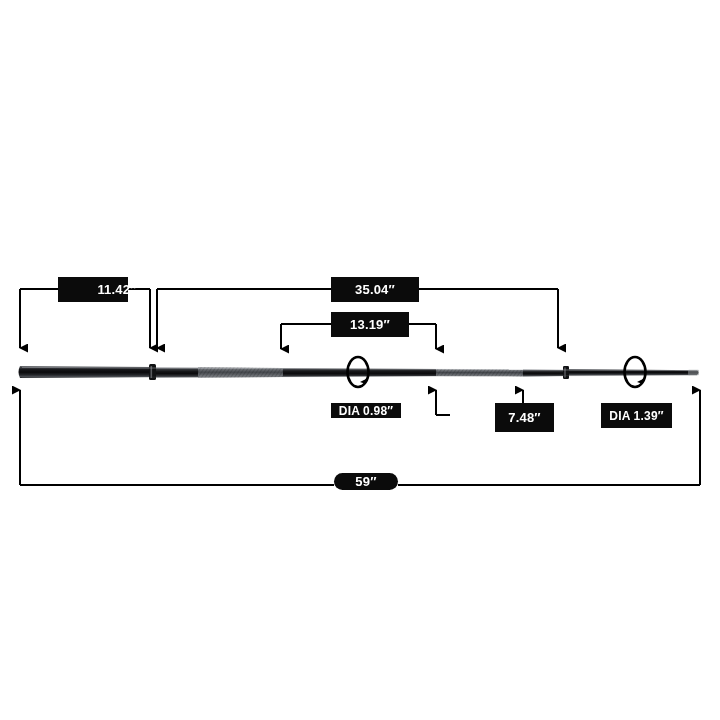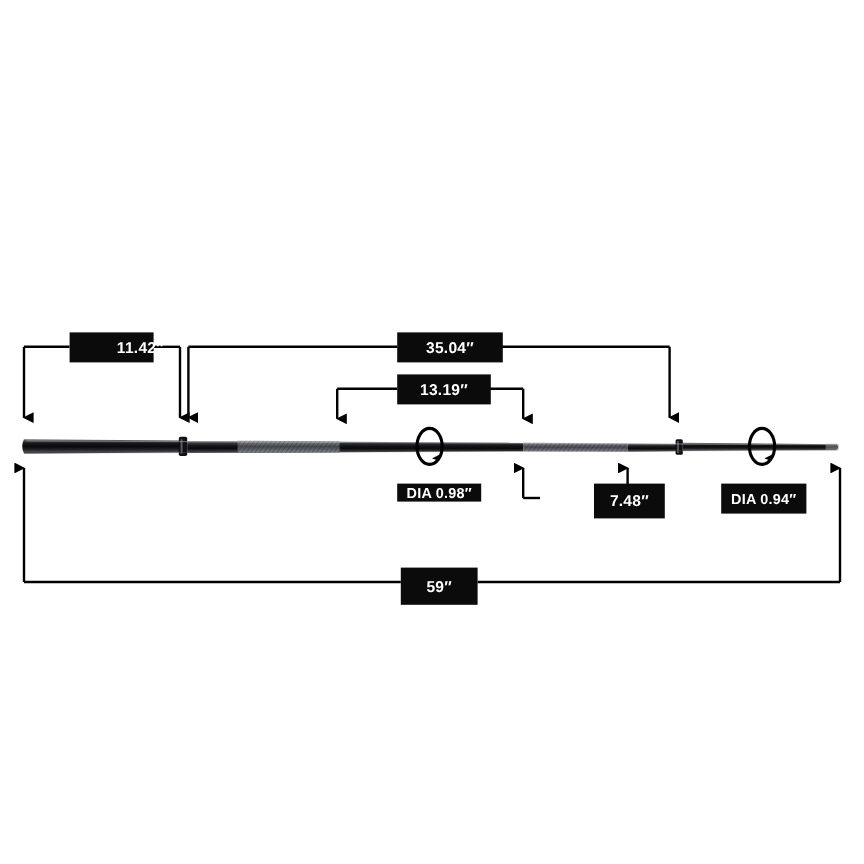--- a/index.html
+++ b/index.html
@@ -38,21 +38,21 @@
     justify-content: center;
     white-space: nowrap;
     box-sizing: border-box;
   }
   .lbl-11  { left: 58px;  top: 277px; width: 70px; height: 25px; font-size: 13px; padding-left: 48px; }
   .lbl-35  { left: 331px; top: 277px; width: 88px; height: 25px; font-size: 13px; }
   .lbl-13  { left: 331px; top: 312px; width: 78px; height: 25px; font-size: 13px; }
   .lbl-d98 { left: 331px; top: 403px; width: 70px; height: 15px; font-size: 12px; }
   .lbl-748 { left: 450px; top: 403px; width: 59px; height: 29px; font-size: 13px; margin-left: 45px; }
   .lbl-d94 { left: 601px; top: 403px; width: 71px; height: 25px; font-size: 12px; }
-  .lbl-59  { left: 334px; top: 473px; width: 64px; height: 31px; font-size: 13px; }
+  .lbl-59  { left: 334px; top: 473px; width: 64px; height: 17px; font-size: 13px; border-radius: 12px; }
 </style>
 </head>
 <body>
 
 <div id="diagram-root">
 
   <svg id="diagram-svg" viewBox="0 0 720 720">
     <defs>
       <linearGradient id="gradSleeve" x1="0" y1="0" x2="0" y2="1">
         <stop offset="0%" stop-color="#6f7276"></stop>
@@ -155,17 +155,17 @@
   <div class="dim-label lbl-11">11.42″</div>
 
   <div class="dim-label lbl-35">35.04″</div>
 
   <div class="dim-label lbl-13">13.19″</div>
 
   <div class="dim-label lbl-748">7.48″</div>
 
   <div class="dim-label lbl-d98">DIA 0.98″</div>
 
-  <div class="dim-label lbl-d94">DIA 0.94″</div>
+  <div class="dim-label lbl-d94">DIA 1.39″</div>
 
   <div class="dim-label lbl-59">59″</div>
 
 </div>
 
 </body></html>

